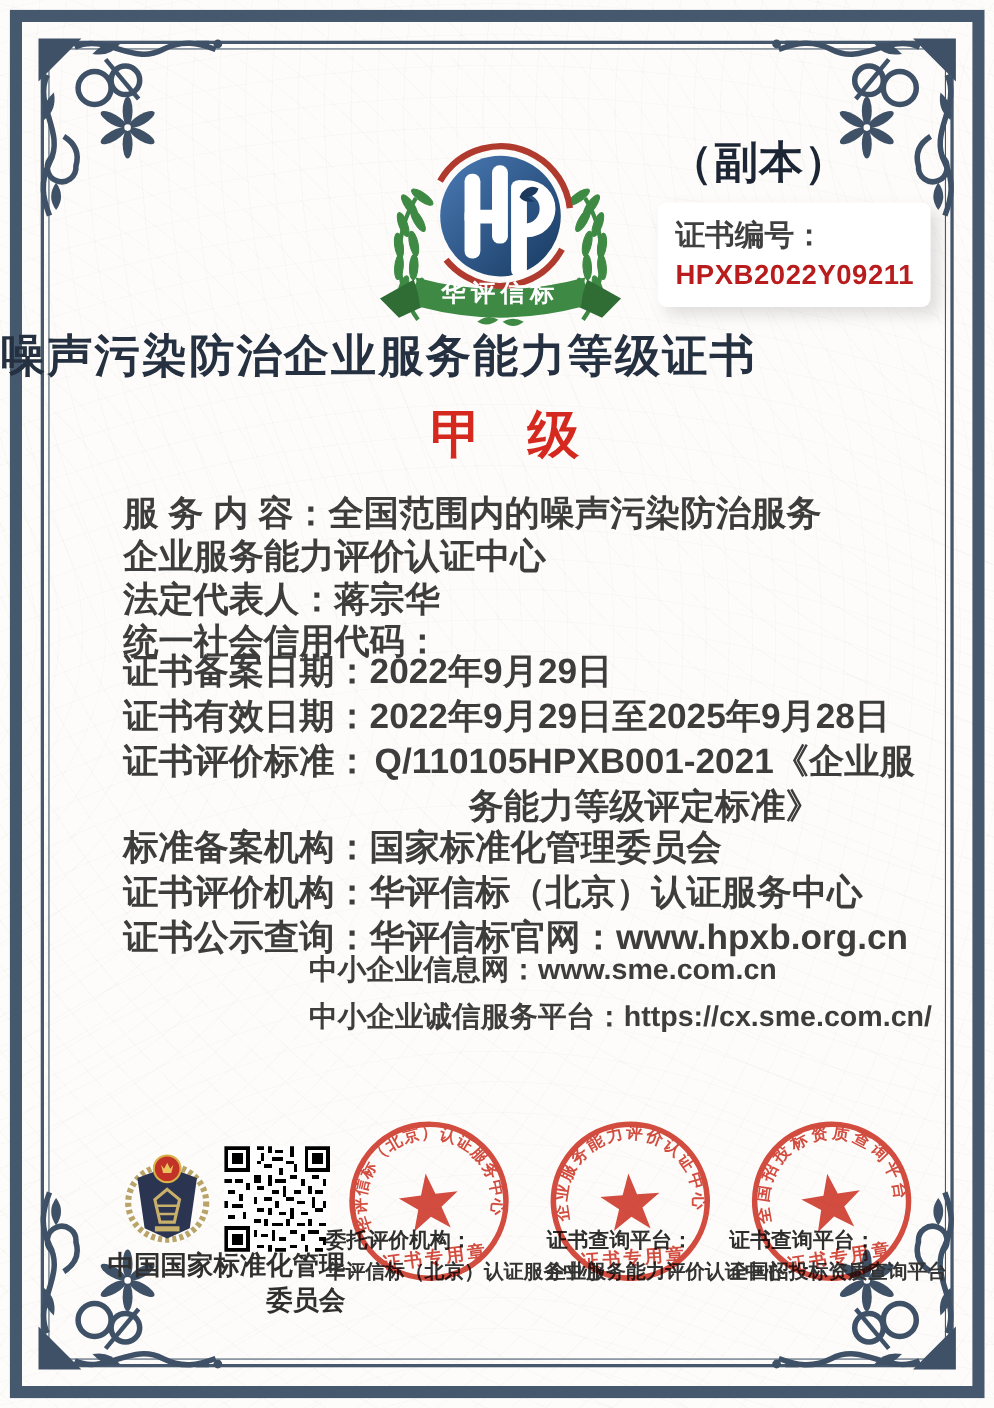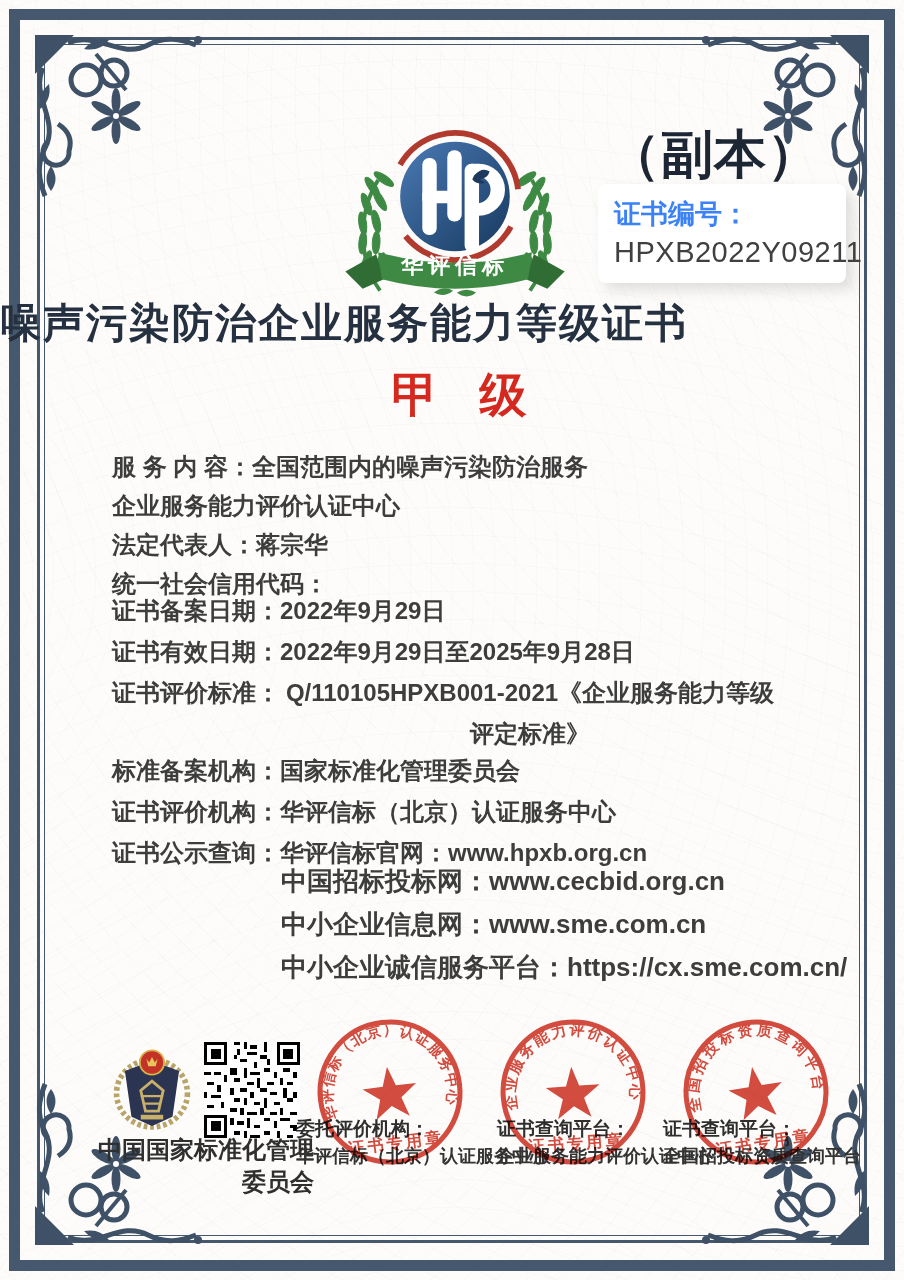--- a/index.html
+++ b/index.html
@@ -15,29 +15,29 @@
   .inner1{position:absolute;inset:37px;border:3px solid #46586d;pointer-events:none;}
   .inner2{position:absolute;inset:44px;border:1.5px solid #46586d;pointer-events:none;}
   .corner{position:absolute;width:180px;height:180px;color:#3f5166;}
   .corner svg{display:block;width:100%;height:100%;}
   .c-tl{left:28px;top:28px;}
   .c-tr{right:28px;top:28px;transform:scaleX(-1);}
   .c-bl{left:28px;bottom:28px;transform:scaleY(-1);}
   .c-br{right:28px;bottom:28px;transform:scale(-1,-1);}
   
   .logo{position:absolute;left:330px;top:108px;width:250px;height:208px;}
-  .copy-label{position:absolute;left:608px;top:120px;font-size:52px;font-weight:800;color:#1c2634;letter-spacing:1px;}
+  .copy-label{position:absolute;left:608px;top:120px;font-size:40px;font-weight:800;color:#1c2634;letter-spacing:1px;}
   .certno-card{position:absolute;left:598px;top:184px;width:248px;padding:12px 16px 14px 16px;background:#ffffff;border-radius:8px;box-shadow:7px 7px 14px rgba(90,90,90,0.18);box-sizing:border-box;}
-  .certno-label{font-size:27px;font-weight:800;color:#3b82f6;}
-  .certno-value{font-size:29px;font-weight:400;color:#404040;margin-top:4px;letter-spacing:0.5px;}
+  .certno-label{font-size:27px;font-weight:800;color:#404040;}
+  .certno-value{font-size:25px;font-weight:700;color:#b91c1c;margin-top:4px;letter-spacing:0.5px;}
   .title{position:absolute;left:0;top:296px;width:100%;font-size:41px;font-weight:900;color:#253140;letter-spacing:2px;}
   .grade{position:absolute;left:14px;top:364px;width:100%;text-align:center;font-size:47px;font-weight:900;color:#d5281e;letter-spacing:14px;}
   
   .block{position:absolute;left:112px;}
-  .row{display:flex;align-items:flex-start;font-size:24px;font-weight:700;color:#3d3d3d;}
+  .row{display:flex;align-items:flex-start;font-size:32px;font-weight:700;color:#3d3d3d;}
   .row .lab{white-space:nowrap;}
   .row .val{max-width:500px;}
   .b1{top:447px;}  .b1 .row{line-height:39px;}
   .b2{top:590px;text-align:center;}  .b2 .row{line-height:41px;}
   .b3{top:750px;}  .b3 .row{line-height:41px;}
   .links{position:absolute;left:281px;top:860px;}
   .links .link-line{font-size:26px;font-weight:700;color:#3d3d3d;line-height:43px;}
   
   .emblem{position:absolute;left:110px;top:1042px;width:84px;height:88px;}
   .qr{position:absolute;left:204px;top:1042px;width:96px;height:96px;}
@@ -277,21 +277,20 @@
         <span class="lab">证书评价机构：</span>
         <span class="val">华评信标（北京）认证服务中心</span>
       </div>
     <div class="row">
         <span class="lab">证书公示查询：</span>
         <span class="val">华评信标官网：www.hpxb.org.cn</span>
       </div>
   </div>
 
   <div class="links">
-    <div class="link-line">中国招标投标网：www.cecbid.org.cn</div>
     <div class="link-line">中小企业信息网：www.sme.com.cn</div>
     <div class="link-line">中小企业诚信服务平台：https://cx.sme.com.cn/</div>
   </div>
 
   <div class="emblem">
     <svg viewBox="0 0 90 95">
       <ellipse cx="45" cy="55" rx="38" ry="36" fill="none" stroke="#b8a468" stroke-width="6" stroke-dasharray="4 3"></ellipse>
       <path d="M45,20 L74,31 L67,80 L45,90 L23,80 L16,31 Z" fill="#2b3450"></path>
       <circle cx="45" cy="22" r="13" fill="#c23227" stroke="#d8b14a" stroke-width="2"></circle>
       <path d="M39,18 l3,4 l3,-6 l3,6 l3,-4 l-2,8 h-8 z" fill="#e9c45a"></path>

